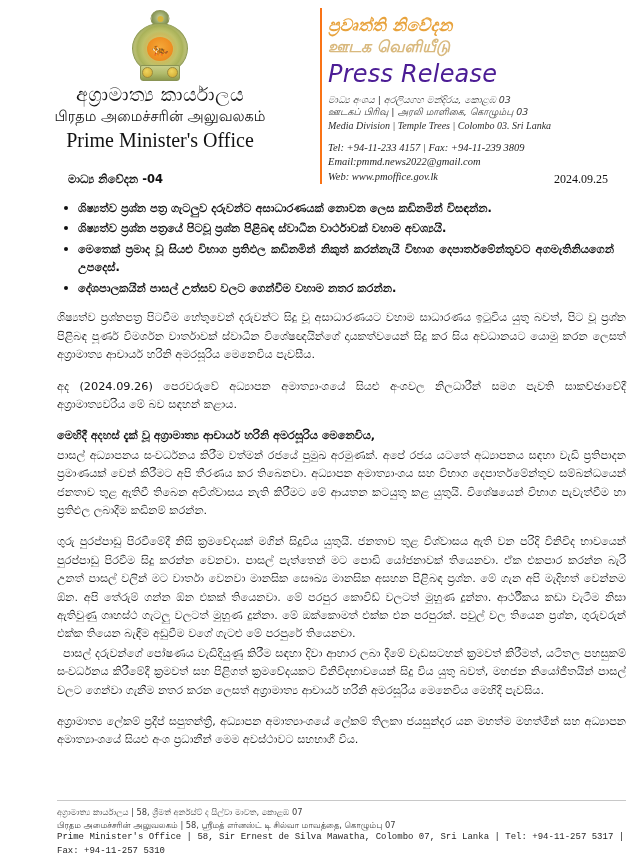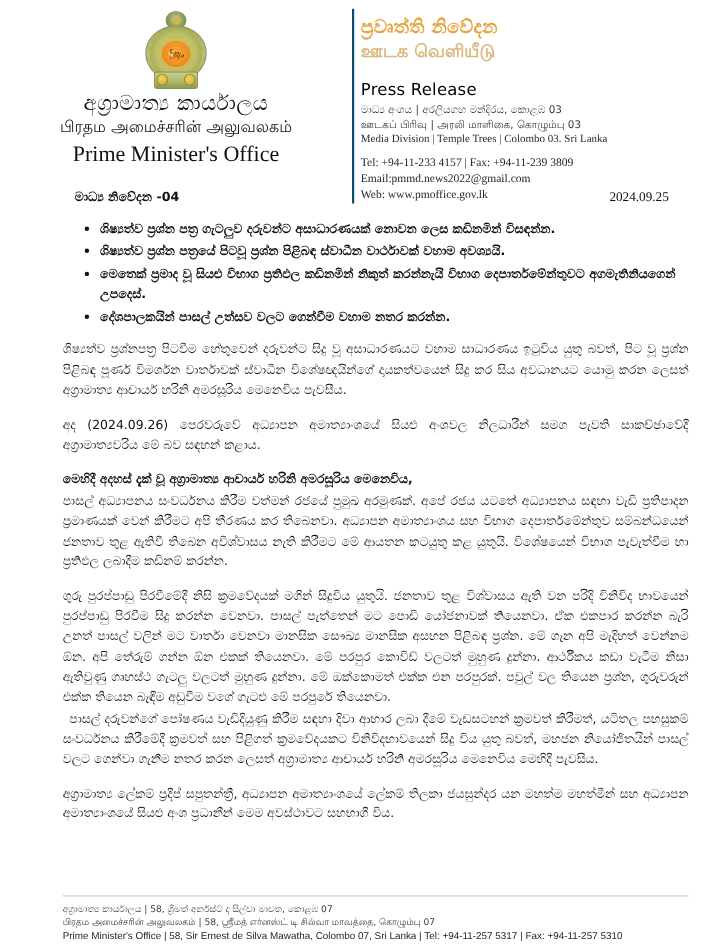--- a/index.html
+++ b/index.html
@@ -138,41 +138,42 @@
     line-height: 1.25;
     margin-top: 2px;
     white-space: nowrap;
   }
 
   
   .header-right {
     flex: 1;
     padding-left: 6px;
     padding-top: 8px;
-    border-left: 2px solid #0c4a6e;
+    border-left: 2px solid #f97316;
+    font-style: italic;
   }
   .pr-si {
     font-size: 17px;
     font-weight: bold;
     color: #e8a33d;
     line-height: 1.15;
     letter-spacing: .3px;
   }
   .pr-ta {
     font-size: 16px;
     font-weight: bold;
     color: #d9b97e;
     line-height: 1.2;
     margin-top: 1px;
   }
   .pr-en {
-    font-size: 15px;
-    color: #000000;
+    font-size: 24px;
+    color: #4c1d95;
     line-height: 1.2;
-    margin-top: 16px;
+    margin-top: 4px;
     letter-spacing: .2px;
   }
   .addr {
     margin-top: 5px;
     color: #2b2b2b;
   }
   .addr-si {
     font-size: 9.5px;
     line-height: 1.35;
     color: #3a3a3a;
@@ -210,21 +211,21 @@
   }
   .meta-date {
     font-family: "Liberation Serif", "DejaVu Serif", serif;
     font-size: 12px;
     color: #111;
     margin-left: 12px;
   }
 
   
   .bullets {
-    margin: 12px 0 0 13px;
+    margin: 12px 0 0 0;
     padding: 0 12px 0 78px;
     list-style: none;
   }
   .bullets li {
     position: relative;
     font-size: 11.4px;
     font-weight: bold;
     line-height: 1.62;
     color: #0f0f0f;
     margin-bottom: 2px;
@@ -276,21 +277,21 @@
     font-size: 8.3px;
     line-height: 1.5;
     color: #3d3d3d;
   }
   .footer-ta {
     font-size: 8.3px;
     line-height: 1.5;
     color: #3d3d3d;
   }
   .footer-en {
-    font-family: Liberation Sans, sans-serif;
+    font-family: Liberation Mono, monospace;
     font-size: 9px;
     line-height: 1.5;
     color: #1f1f1f;
   }
 </style>
 </head>
 <body>
 
 <div class="header">
 

